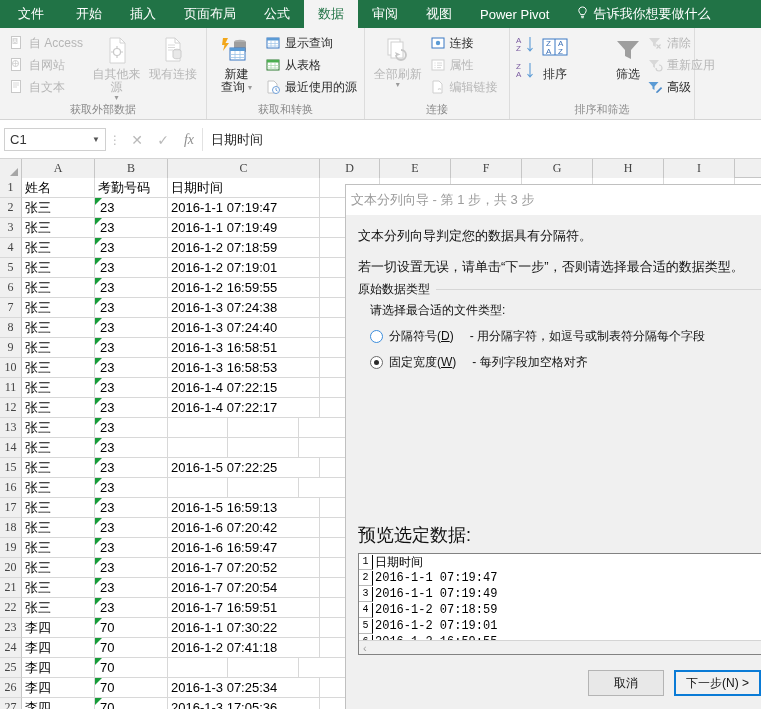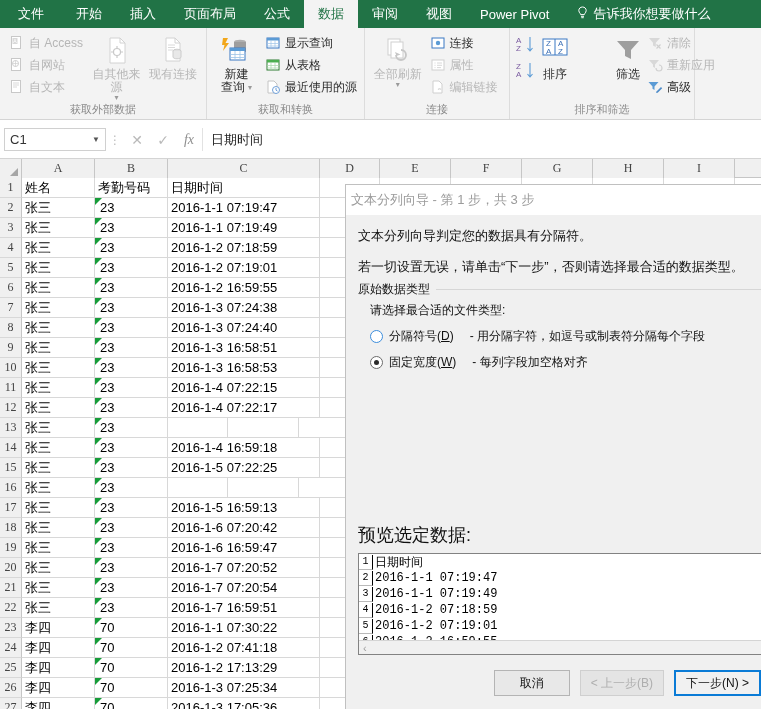--- a/index.html
+++ b/index.html
@@ -655,21 +655,20 @@
           <div class="cell" style="width: 71px;"></div>
           <div class="cell" style="width: 71px;"></div>
           <div class="cell" style="width: 71px;"></div>
           <div class="cell" style="width: 71px;"></div>
           <div class="cell" style="width: 71px;"></div>
         </div>
         <div class="grow">
           <div class="rh">14</div>
           <div class="cell" style="width: 73px;">张三</div>
           <div class="cell err" style="width: 73px;">23</div>
-          <div class="cell" style="width: 152px;">2016-1-4 16:59:18</div>
           <div class="cell" style="width: 60px;"></div>
           <div class="cell" style="width: 71px;"></div>
           <div class="cell" style="width: 71px;"></div>
           <div class="cell" style="width: 71px;"></div>
           <div class="cell" style="width: 71px;"></div>
           <div class="cell" style="width: 71px;"></div>
         </div>
         <div class="grow">
           <div class="rh">15</div>
           <div class="cell" style="width: 73px;">张三</div>
@@ -786,21 +785,20 @@
           <div class="cell" style="width: 71px;"></div>
           <div class="cell" style="width: 71px;"></div>
           <div class="cell" style="width: 71px;"></div>
           <div class="cell" style="width: 71px;"></div>
           <div class="cell" style="width: 71px;"></div>
         </div>
         <div class="grow">
           <div class="rh">25</div>
           <div class="cell" style="width: 73px;">李四</div>
           <div class="cell err" style="width: 73px;">70</div>
-          <div class="cell" style="width: 152px;">2016-1-2 17:13:29</div>
           <div class="cell" style="width: 60px;"></div>
           <div class="cell" style="width: 71px;"></div>
           <div class="cell" style="width: 71px;"></div>
           <div class="cell" style="width: 71px;"></div>
           <div class="cell" style="width: 71px;"></div>
           <div class="cell" style="width: 71px;"></div>
         </div>
         <div class="grow">
           <div class="rh">26</div>
           <div class="cell" style="width: 73px;">李四</div>
@@ -887,19 +885,18 @@
               </div>
             </div>
           <div class="pv-hscroll">
             <span class="pv-arrow">‹</span>
           </div>
         </div>
       </div>
 
       <div class="btnrow">
         <div class="btn">取消</div>
-        <div class="btn disabled">&lt; 上一步(B)</div>
         <div class="btn focus">下一步(N) &gt;</div>
       </div>
     </div>
   </div>
 
 </div>
 
 </body></html>

